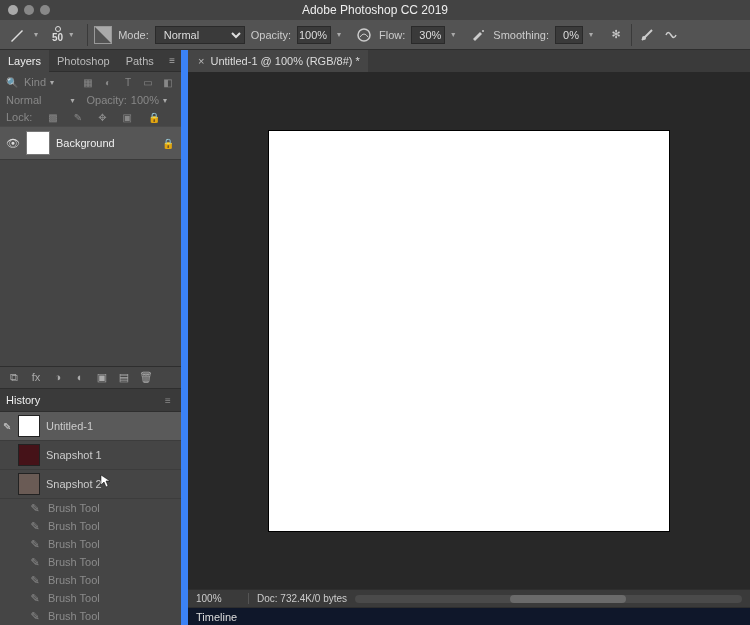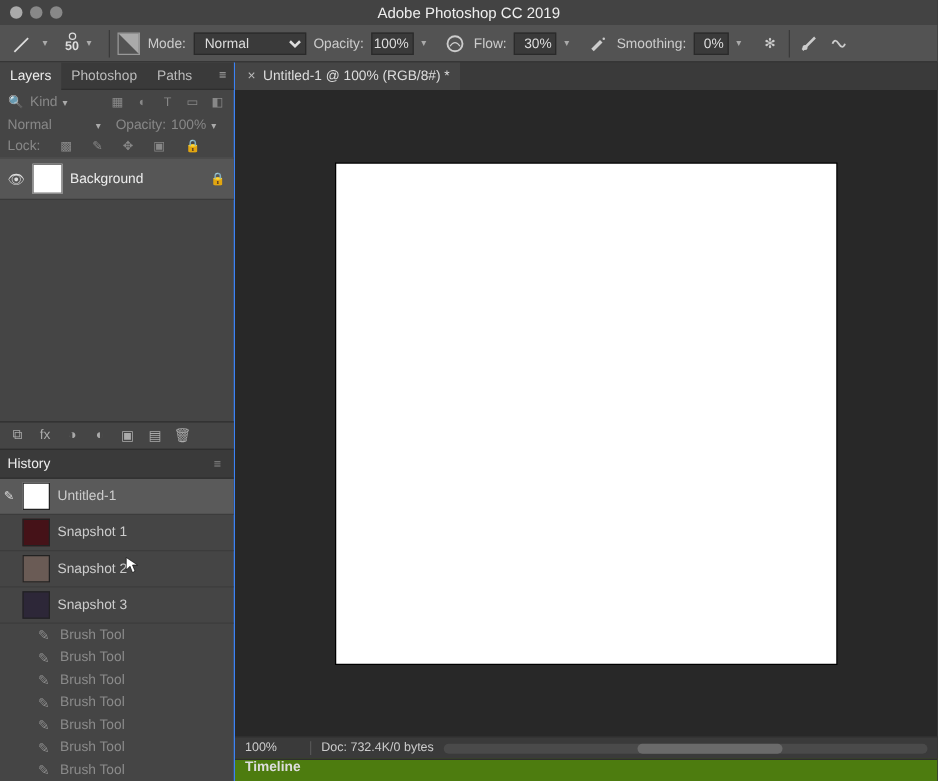--- a/index.html
+++ b/index.html
@@ -14,21 +14,21 @@
 .brush-size { display:flex; flex-direction:column; align-items:center; line-height:1; font-size:10px; color:#ddd; position:relative;font-weight:bold; }
 .brush-dot { width:6px; height:6px; border-radius:50%; border:1px solid #ddd; margin-bottom:1px; }
 .divider { width:1px; height:22px; background:#3a3a3a; }
 .sq-ico { width:18px; height:18px; border:1px solid #999; position:relative; }
 .sq-ico::after { content:""; position:absolute; width:0; height:0; border-left:16px solid transparent; border-top:16px solid #aaa; top:0; left:0; }
 .select { background:#3a3a3a; border:1px solid #2a2a2a; color:#ddd; height:18px; font-size:11px; padding:0 4px; }
 .numfield { background:#3a3a3a; border:1px solid #2a2a2a; width:34px; height:18px; color:#ddd; text-align:right; padding-right:3px; font-size:11px; display:inline-flex; align-items:center; justify-content:flex-end; }
 .dd { width:12px; font-size:8px; color:#aaa; }
 .small-ico { width:18px; height:18px; display:flex; align-items:center; justify-content:center; color:#ccc; }
 .main { display:flex; height:calc(100% - 50px); }
-.left { width:188px; background:#454545; display:flex; flex-direction:column; border-right:1px solid #3b82f6;justify-content:space-between; }
+.left { width:188px; background:#454545; display:flex; flex-direction:column; border-right:7px solid #3b82f6;justify-content:space-between; }
 .panel-tabs { display:flex; background:#3a3a3a; border-bottom:1px solid #2e2e2e; height:22px; align-items:center; }
 .tab { padding:0 8px; color:#bbb; height:22px; display:flex; align-items:center; }
 .tab.active { background:#454545; color:#eee; }
 .tab-menu { margin-left:auto; padding-right:6px; font-size:10px; color:#aaa; }
 .filter-row { display:flex; align-items:center; gap:6px; padding:3px 6px; color:#888; }
 .kindsearch { flex:1; display:flex; align-items:center; gap:4px; }
 .mini-ico { width:14px; height:14px; display:flex; align-items:center; justify-content:center; font-size:10px; color:#888; }
 .blend-row { display:flex; align-items:center; gap:4px; padding:2px 6px; color:#888; }
 .lock-row { display:flex; align-items:center; gap:16px; padding:2px 6px; color:#888; }
 .layers-list { flex:0 0 auto; }
@@ -56,21 +56,21 @@
 .doctab-row { height:22px; display:flex; align-items:center; background:#3a3a3a; }
 .doctab { background:#454545; padding:0 8px 0 10px; height:22px; display:flex; align-items:center; gap:6px; color:#ddd; font-size:11px; }
 .doctab .x { color:#bbb; }
 .canvas-wrap { flex:1; display:flex; align-items:center; justify-content:center; }
 .canvas { width:400px; height:400px; background:#fff; box-shadow:0 0 0 1px #000; }
 .statusbar { height:18px; background:#3a3a3a; border-top:1px solid #2e2e2e; display:flex; align-items:center; font-size:10px; color:#ccc; }
 .statusbar .zoom { width:60px; padding-left:8px; }
 .statusbar .docinfo { padding-left:8px; border-left:1px solid #555; }
 .statusbar .scroll { flex:1; margin:0 8px; height:8px; background:#4a4a4a; border-radius:4px; position:relative; }
 .statusbar .scroll::after { content:""; position:absolute; left:40%; width:30%; height:100%; background:#6a6a6a; border-radius:4px; }
-.timeline { height:18px; background:#4d7c0f; border-top:1px solid #2e2e2e; padding-left:8px; display:flex; align-items:flex-start; font-weight:bold; color:#ddd; }
+.timeline { height:18px; background:#0f172a; border-top:1px solid #2e2e2e; padding-left:8px; display:flex; align-items:center; font-weight:normal; color:#ddd; }
 .cursor { position:absolute; width:12px; height:14px; color:#fff; pointer-events:none; }
 svg { display:block; }
 </style>
 </head>
 <body>
 
 <div class="titlebar">
   <div class="traffic">
     <div class="tl close"></div>
     <div class="tl"></div>
@@ -213,24 +213,20 @@
       </div>
       <div class="hist-item" style="position:relative">
         <div class="hthumb" style="background:#6a5b55"></div>
         <span>Snapshot 2</span>
         <span class="cursor" style="left:100px;top:4px">
           <svg width="12" height="14" viewBox="0 0 12 14">
               <path d="M1 1 L1 11 L4 8 L6 13 L8 12 L6 7 L10 7 Z" fill="#fff" stroke="#000" stroke-width="0.5"></path>
             </svg>
         </span>
       </div>
-      <div class="hist-item">
-        <div class="hthumb" style="background:#2d2738"></div>
-        <span>Snapshot 3</span>
-      </div>
 
       <div class="hist-state">
           <span class="tico">✎</span>
           <span>Brush Tool</span>
         </div>
       <div class="hist-state">
           <span class="tico">✎</span>
           <span>Brush Tool</span>
         </div>
       <div class="hist-state">

